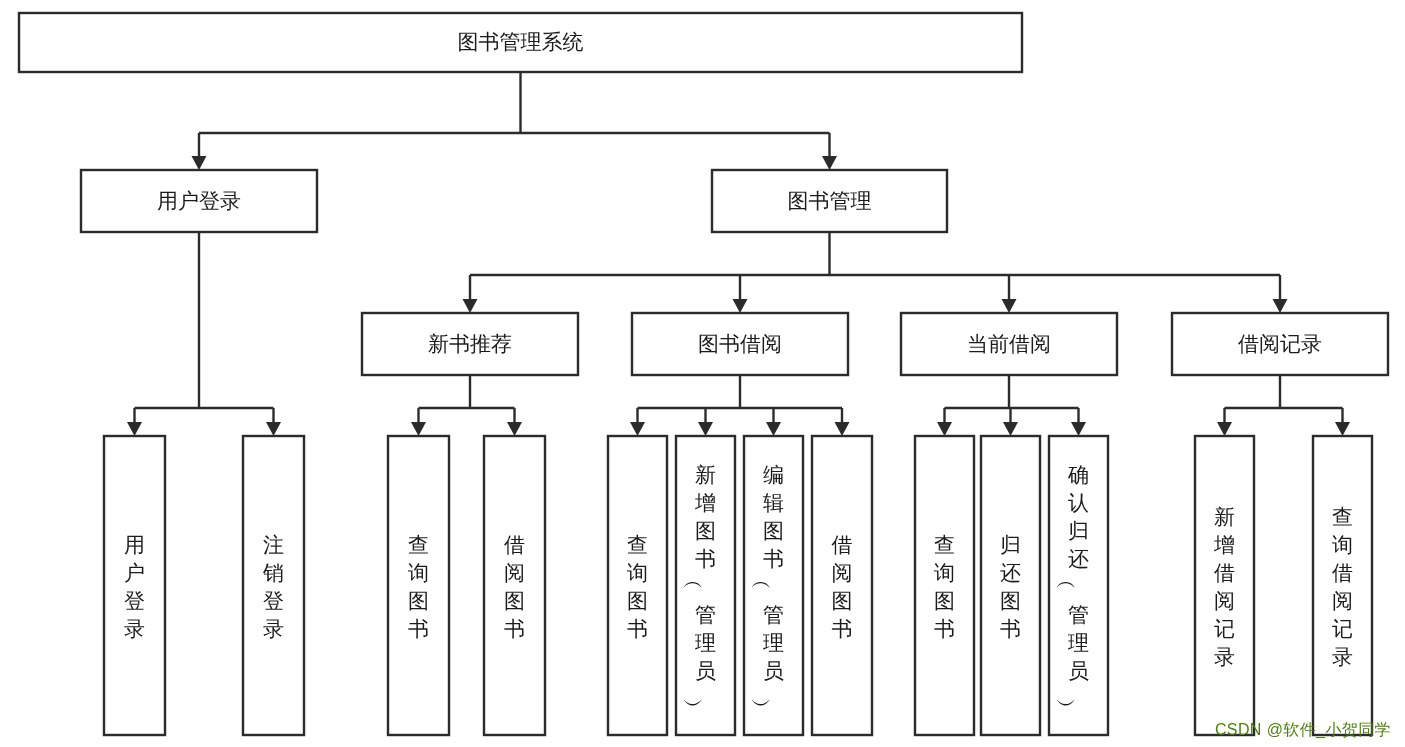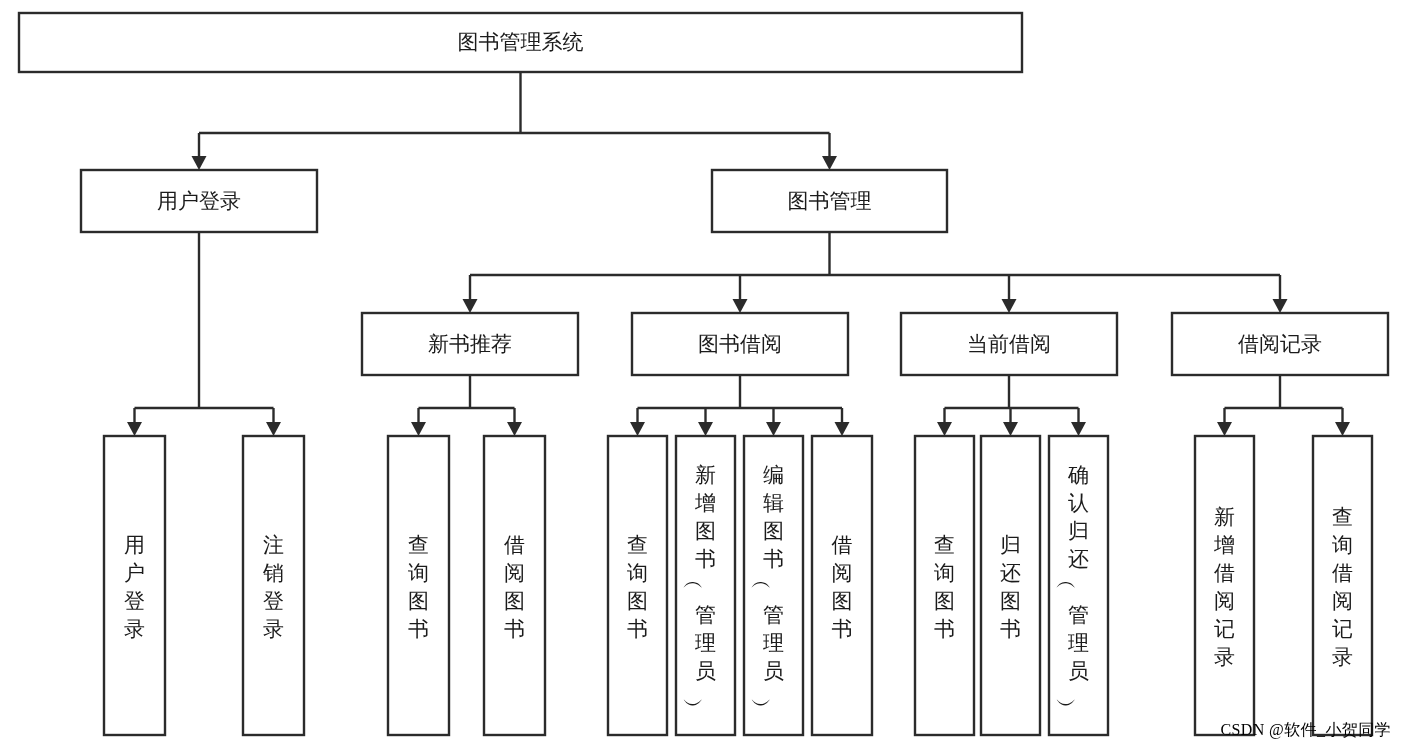--- a/index.html
+++ b/index.html
@@ -51,23 +51,23 @@
   .node-label-v {
     font-family: "Liberation Sans", "DejaVu Sans", sans-serif;
     font-size: 21px;
     fill: #1b1b1b;
     text-anchor: middle;
   }
   .watermark {
     position: absolute;
     right: 14px;
     bottom: 6px;
-    font-family: Liberation Serif, serif;
+    font-family: Liberation Sans, sans-serif;
     font-size: 16px;
-    color: #000000;
+    color: #4d7c0f;
     letter-spacing: 0.4px;
     white-space: nowrap;
     user-select: none;
   }
 </style>
 </head>
 <body>
 
 <div id="diagram-root">
   <svg id="flow-svg" viewBox="0 0 1405 747" xmlns="http://www.w3.org/2000/svg">

